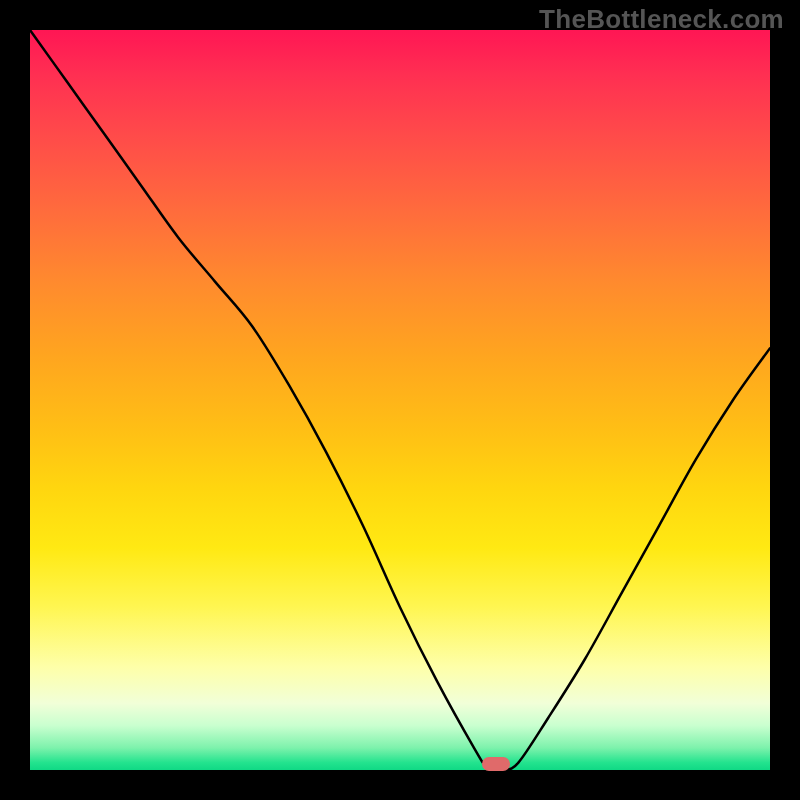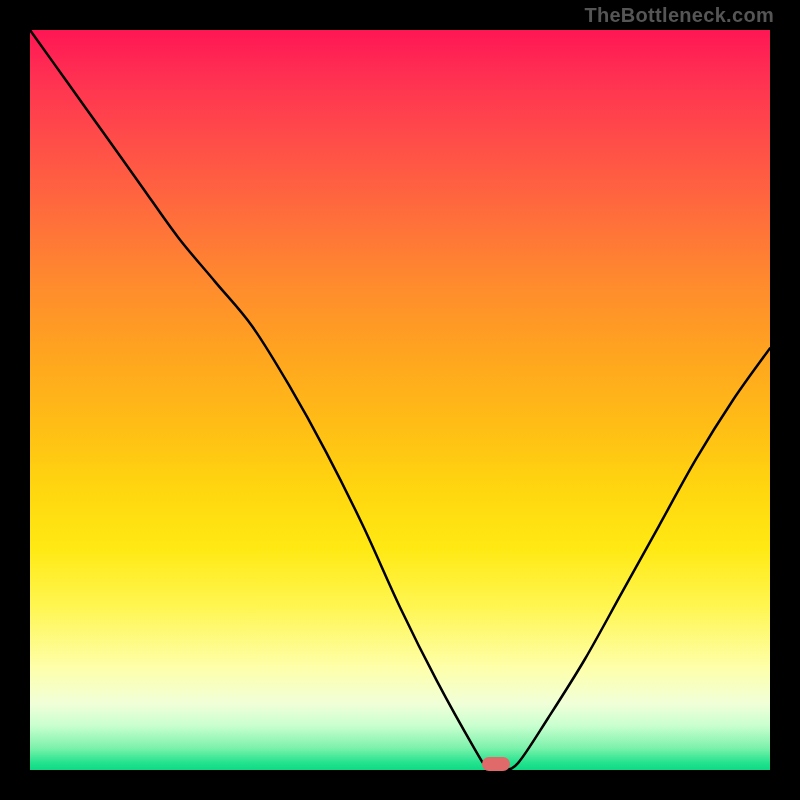--- a/index.html
+++ b/index.html
@@ -13,23 +13,23 @@
   }
   .frame {
     position: relative;
     width: 800px;
     height: 800px;
     background: #000;
   }
   .watermark {
     position: absolute;
     top: 4px;
-    right: 26px;
+    right: 16px;
     color: #555;
-    font-size: 20px;
+    font-size: 26px;
     font-weight: 600;
     letter-spacing: 0.3px;
     user-select: none;
   }
   .plot {
     position: absolute;
     left: 30px;
     top: 30px;
     width: 740px;
     height: 740px;

